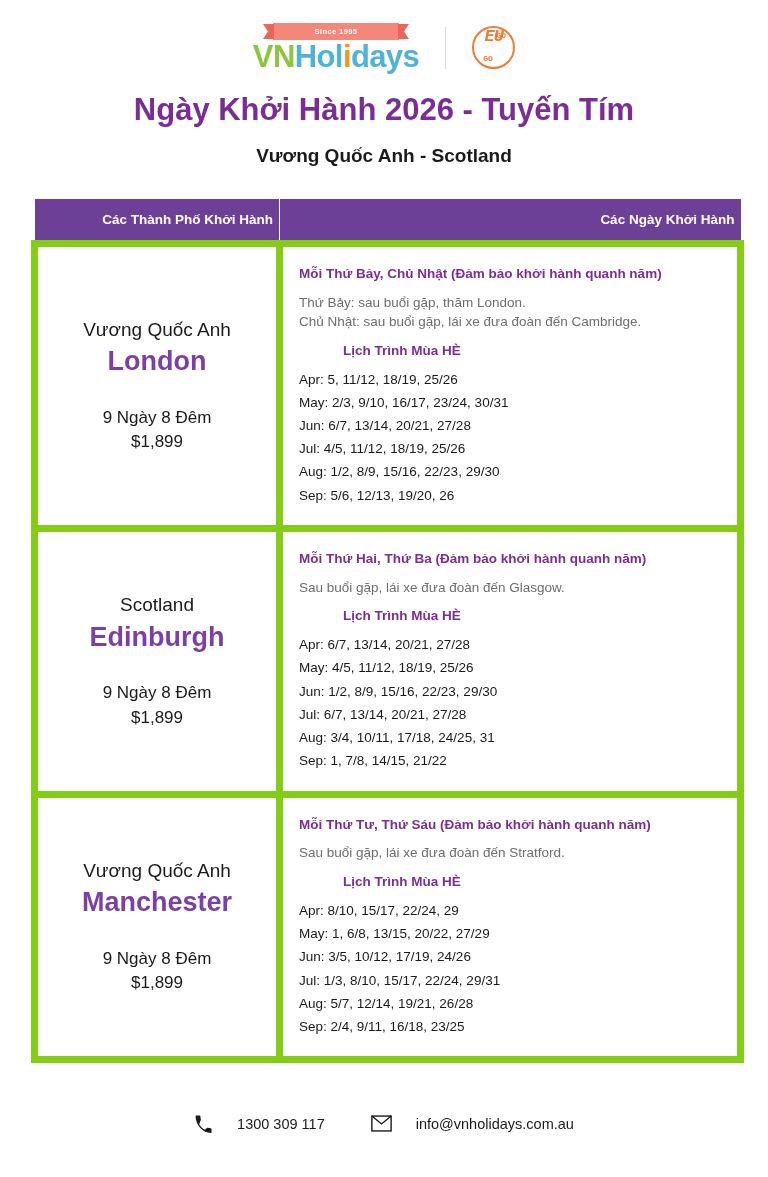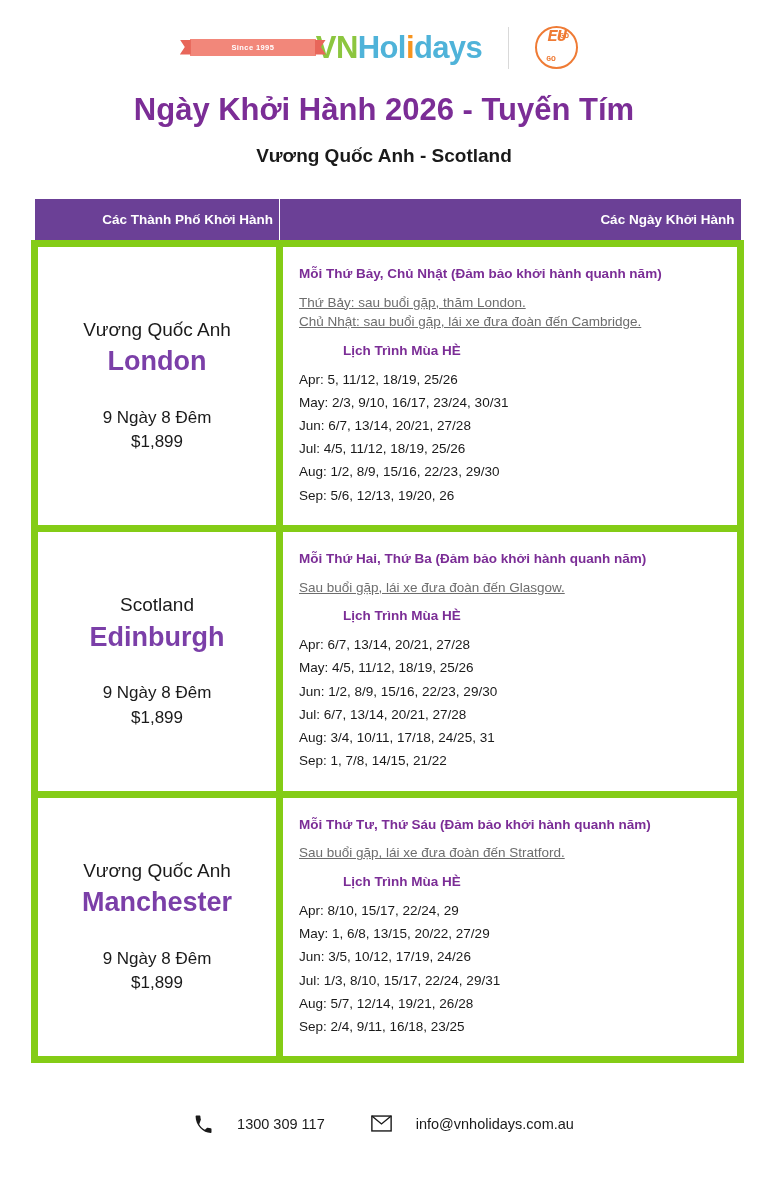--- a/index.html
+++ b/index.html
@@ -26,21 +26,21 @@
     align-items: center;
     justify-content: center;
     gap: 26px;
     padding-top: 19px;
     height: 76px;
   }
 
   .vn-logo {
     position: relative;
     display: flex;
-    flex-direction: row;
+    flex-direction: column;
     align-items: center;
     justify-content: flex-end;
   }
 
   .ribbon {
     position: relative;
     width: 126px;
     height: 17px;
     background: #f2877a;
     display: flex;
@@ -202,21 +202,21 @@
     color: #7b2d96;
     line-height: 1.4;
     margin-bottom: 9px;
   }
   .dates-note {
     font-size: 13.5px;
     color: #6d6d6d;
     line-height: 1.45;
     margin-bottom: 10px;
   }
-  .dates-note div { line-height: 1.45; text-decoration: underline; }
+  .dates-note div { line-height: 1.45; }
   .dates-subheading {
     font-size: 13.5px;
     font-weight: bold;
     color: #7b2d96;
     line-height: 1.4;
     margin-bottom: 7px;
     padding-left: 44px;
   }
   .dates-list div {
     font-size: 13.5px;

